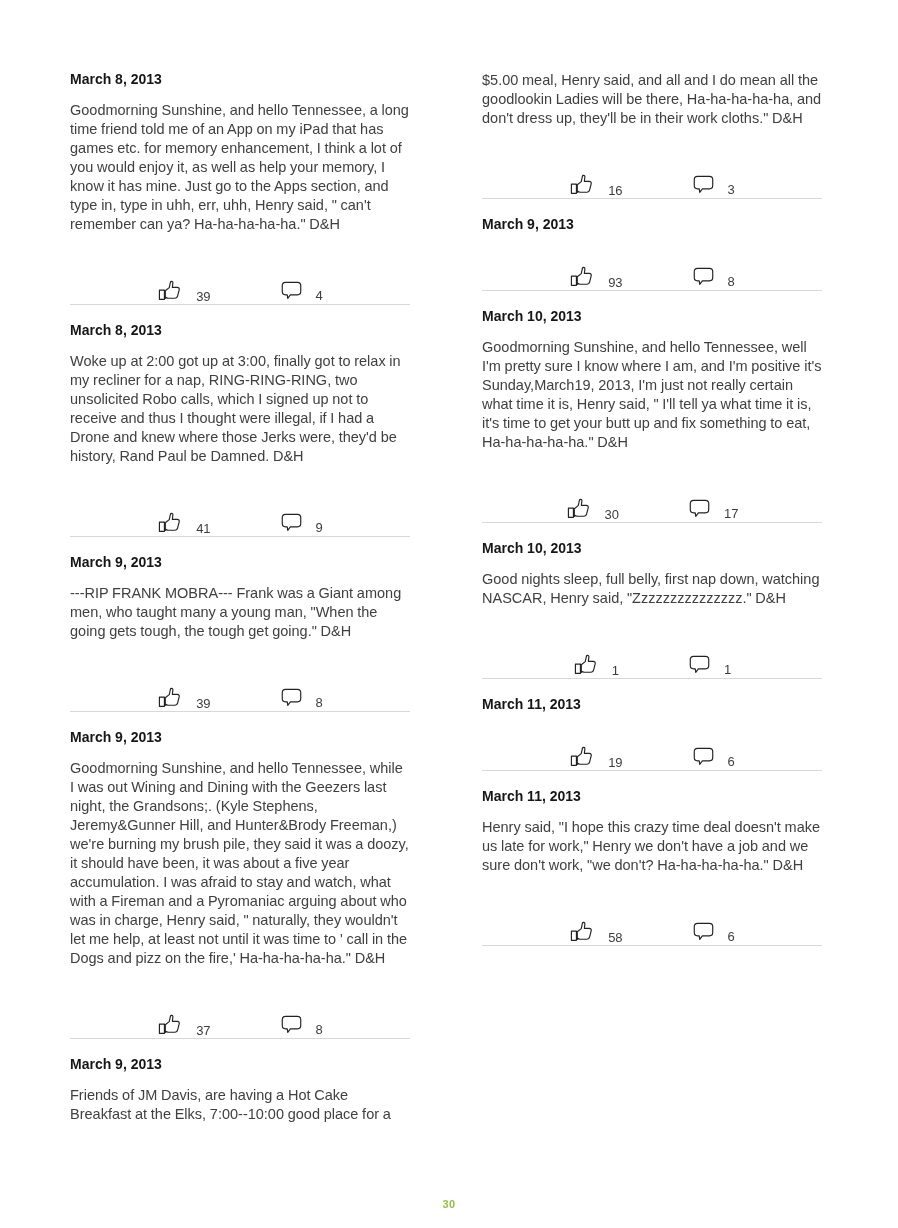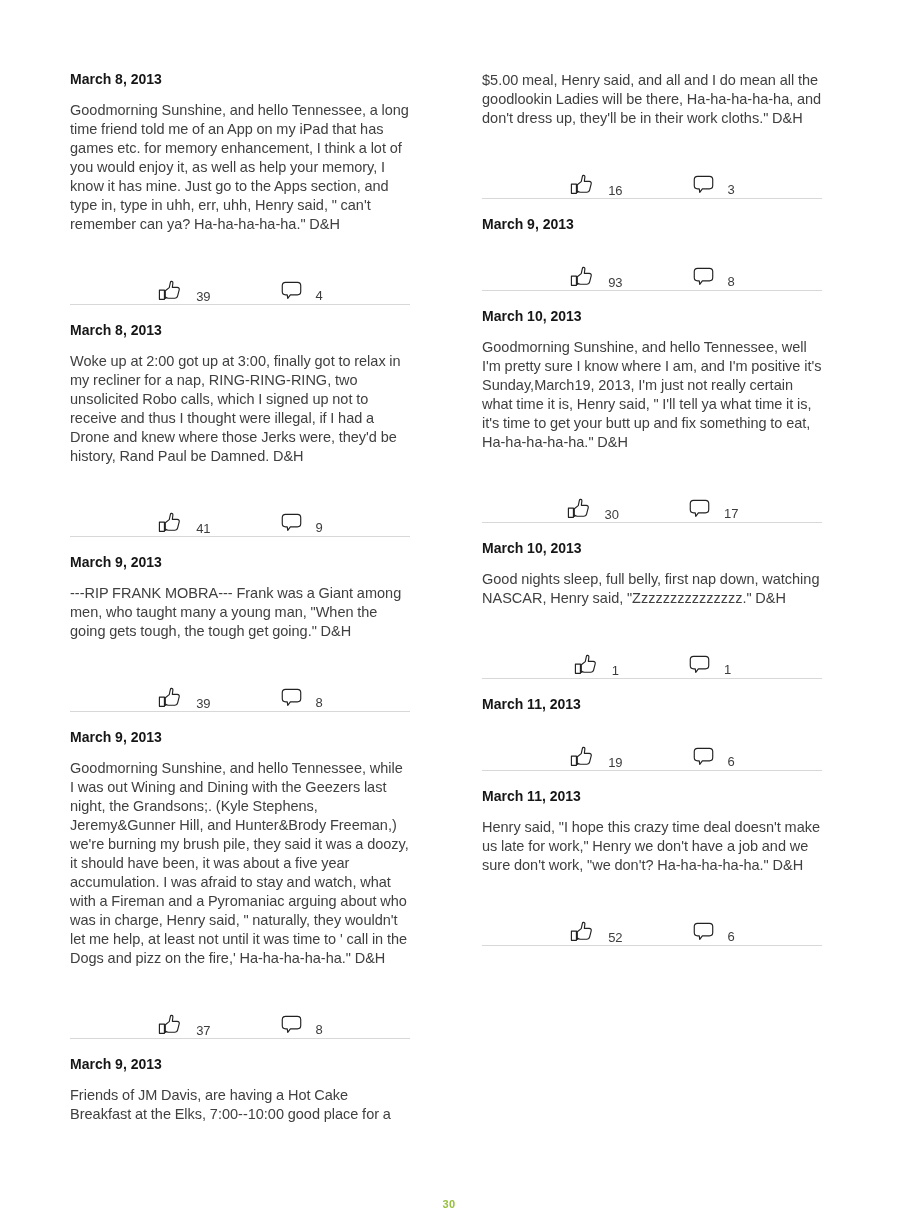--- a/index.html
+++ b/index.html
@@ -289,21 +289,21 @@
         <h3 class="post-date">March 11, 2013</h3>
         <p class="post-body">Henry said, "I hope this crazy time deal doesn't make us late for work," Henry we don't have a job and we sure don't work, "we don't? Ha-ha-ha-ha-ha." D&amp;H</p>
         <div class="post-actions">
           <div class="action">
             <span class="icon">
   <svg width="27" height="27" viewBox="0 0 28 28" fill="none" stroke="#222222" stroke-width="1.2" stroke-linejoin="round">
     <rect x="2.5" y="13.6" width="5.2" height="9.6"></rect>
     <path d="M8.6 22.3 V14.2 L12.7 11 l1.2-5.5 c.3-1.5 2.7-1.1 2.6.5 l-.6 4.7 h5.1 c1.6 0 2.4 1.1 2 2.7 l-1.6 6.2 c-.4 1.6-1.3 2.4-3 2.4 h-6.6 c-1.4 0-2.4-.5-3.2-1.2 z"></path>
   </svg>
 </span>
-            <span class="count">52</span>
+            <span class="count">58</span>
           </div>
           <div class="action">
             <span class="icon">
   <svg width="25" height="25" viewBox="0 0 26 26" fill="none" stroke="#222222" stroke-width="1.2" stroke-linejoin="round">
     <path d="M6.8 4.5 h12.4 c1.9 0 3.4 1.5 3.4 3.4 v6.2 c0 1.9-1.5 3.4-3.4 3.4 h-7.4 l-2.7 3.7 -.5-3.7 h-1.8 c-1.9 0-3.4-1.5-3.4-3.4 v-6.2 c0-1.9 1.5-3.4 3.4-3.4 z"></path>
   </svg>
 </span>
             <span class="count">6</span>
           </div>
         </div>

